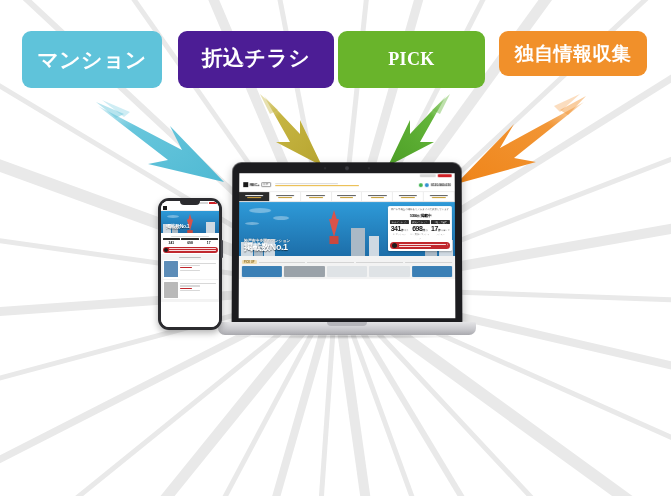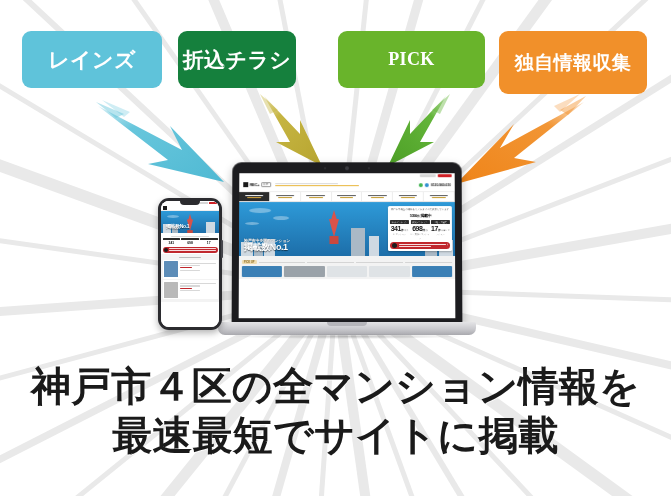--- a/index.html
+++ b/index.html
@@ -17,24 +17,24 @@
     transform:translate(-50%,-50%);}
 
   
   .box{
     position:absolute;border-radius:9px;color:#fff;
     display:flex;align-items:center;justify-content:center;text-align:center;
     line-height:1.22;font-weight:700;letter-spacing:.02em;
     z-index:6;box-sizing:border-box;
   }
   #box-rains{left:22px;top:31px;width:140px;height:57px;background:#5fc3da;font-size:21px;}
-  #box-chirashi{left:178px;top:31px;width:118px;height:57px;background:#15803d;font-size:21px;}
+  #box-chirashi{left:178px;top:31px;width:156px;height:57px;background:#4c1d95;font-size:21px;font-family:Liberation Mono, monospace;}
   #box-suumo{left:338px;top:31px;width:147px;height:57px;background:#69b42b;font-size:18px;
     font-family:"Liberation Serif","DejaVu Serif",serif;font-weight:700;}
-  #box-tool{left:499px;top:31px;width:148px;height:63px;background:#f1902a;font-size:19px;}
+  #box-tool{left:499px;top:31px;width:148px;height:45px;background:#f1902a;font-size:19px;}
   .box .l2{display:block;}
 
   
   .arrow{position:absolute;z-index:5;}
   #arrow-blue{left:96px;top:98px;width:150px;height:90px;}
   #arrow-olive{left:248px;top:94px;width:110px;height:86px;}
   #arrow-green{left:352px;top:94px;width:110px;height:86px;}
   #arrow-orange{left:418px;top:92px;width:170px;height:100px;}
 
   
@@ -218,21 +218,21 @@
           <line x1="0" y1="0" x2="0" y2="-1100" transform="rotate(313)" stroke-width="6"></line>
           <line x1="0" y1="0" x2="0" y2="-1100" transform="rotate(325)"></line>
           <line x1="0" y1="0" x2="0" y2="-1100" transform="rotate(337)" stroke-width="10"></line>
           <line x1="0" y1="0" x2="0" y2="-1100" transform="rotate(349)"></line>
         </g>
       </g>
     </svg>
   </div>
 
   <div class="box" id="box-rains">
-    <span>レインズ</span>
+    <span>マンション</span>
   </div>
 
   <div class="box" id="box-chirashi">
     <span>折込チラシ</span>
   </div>
 
   <div class="box" id="box-suumo">
     <div>
       <span class="l2">PICK</span>
     </div>
@@ -519,18 +519,14 @@
           </div>
         </div>
       </div>
       <div class="base">
         <span class="base-notch"></span>
       </div>
       <div class="base-shadow"></div>
     </div>
   </div>
 
-  <div id="caption">
-    <span class="cl">神戸市４区の全マンション情報を</span>
-    <span class="cl">最速最短でサイトに掲載</span>
-  </div>
 
 </div>
 
 </body></html>

